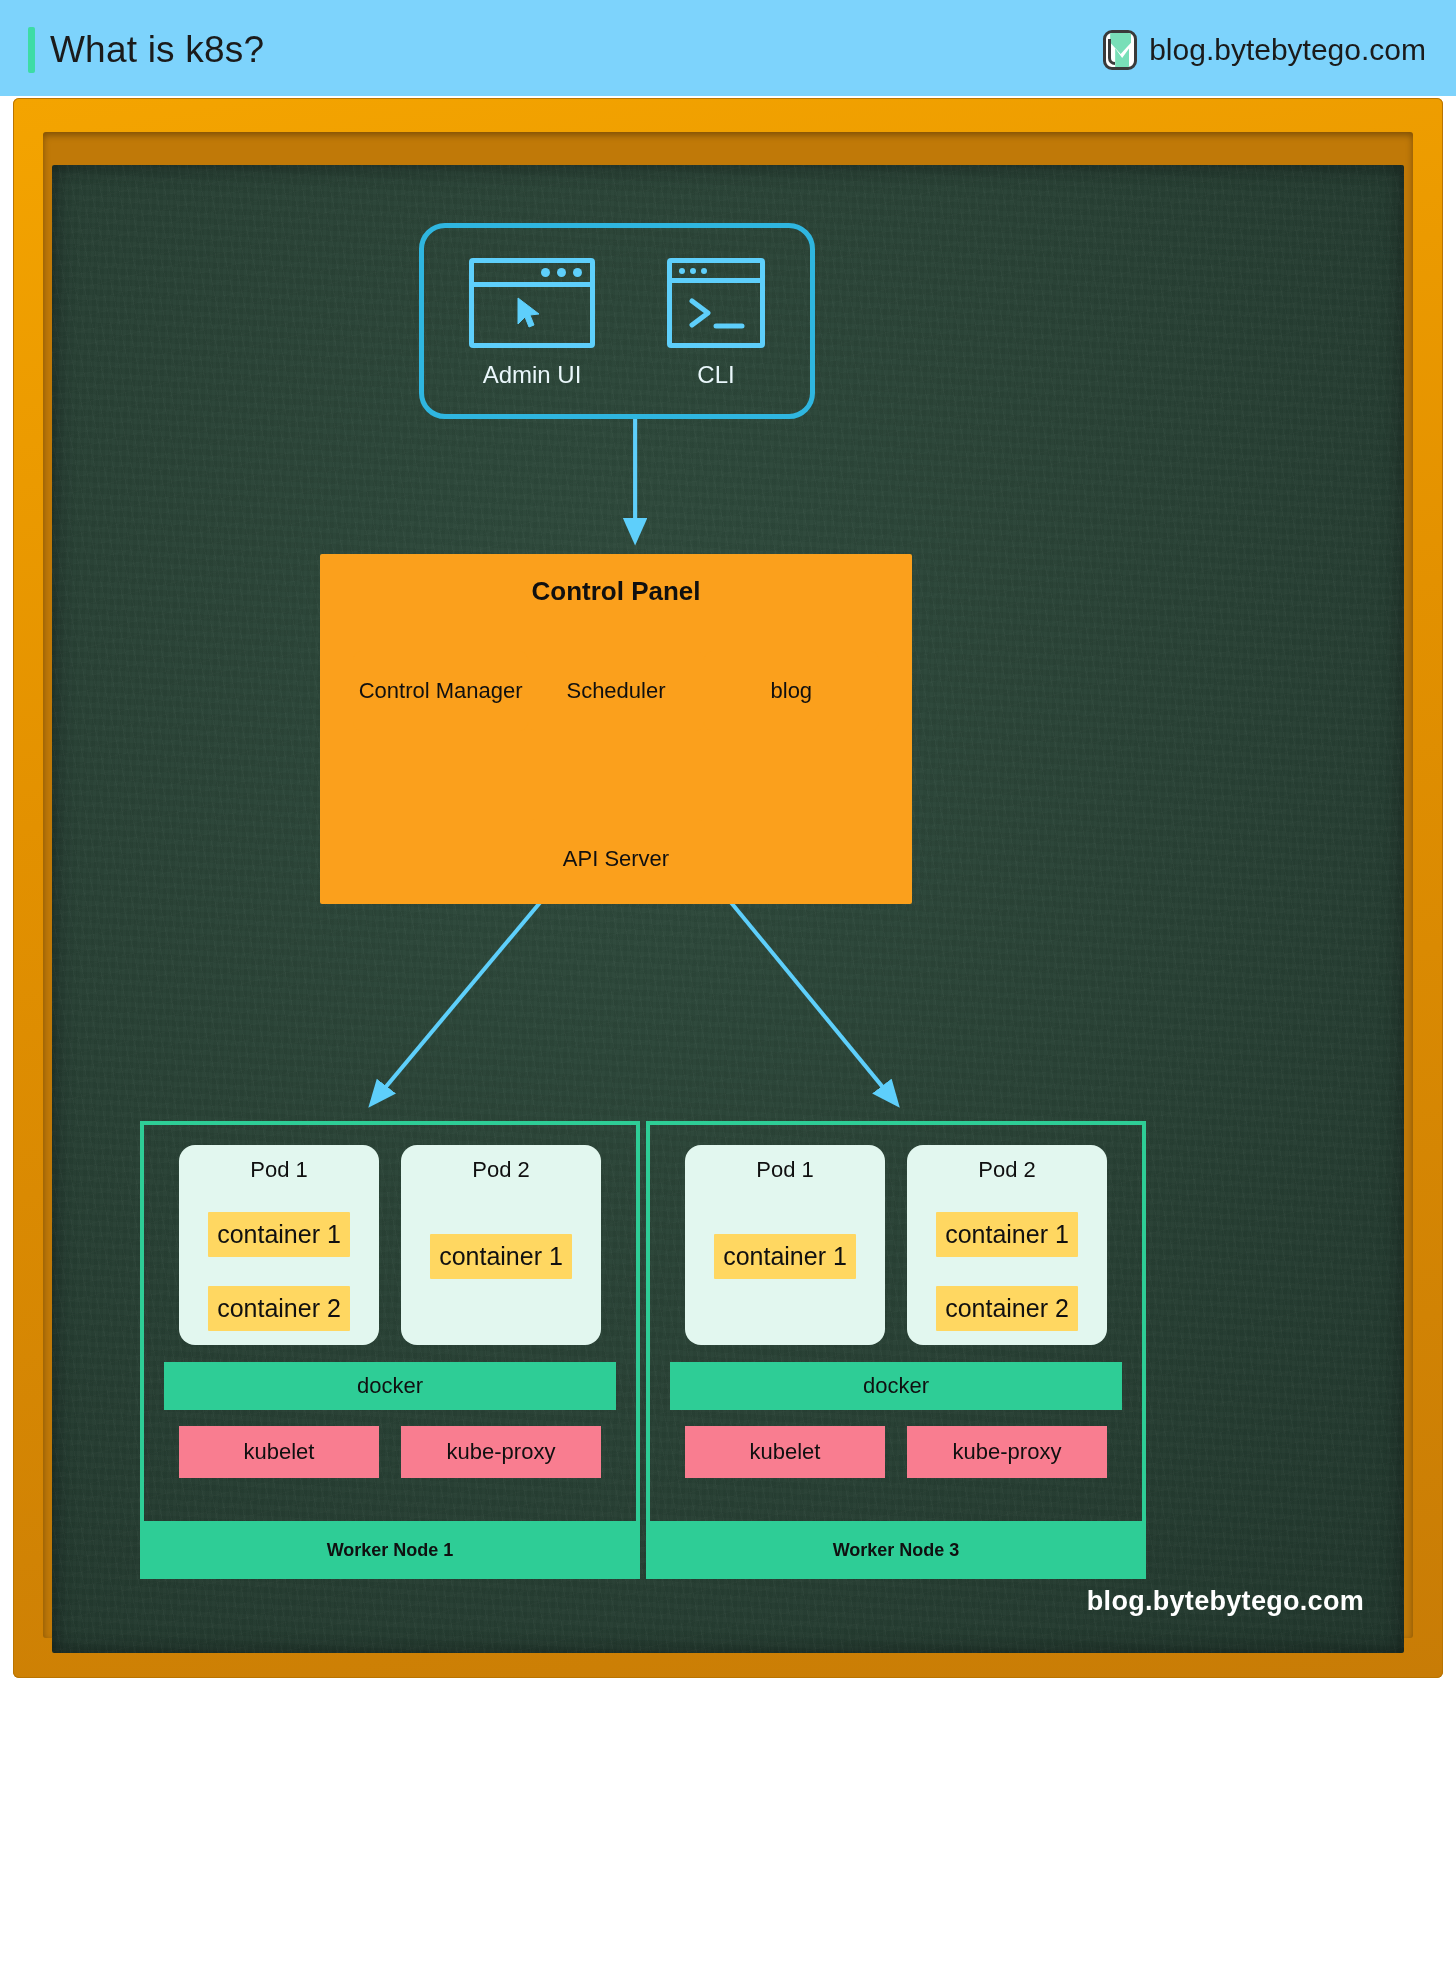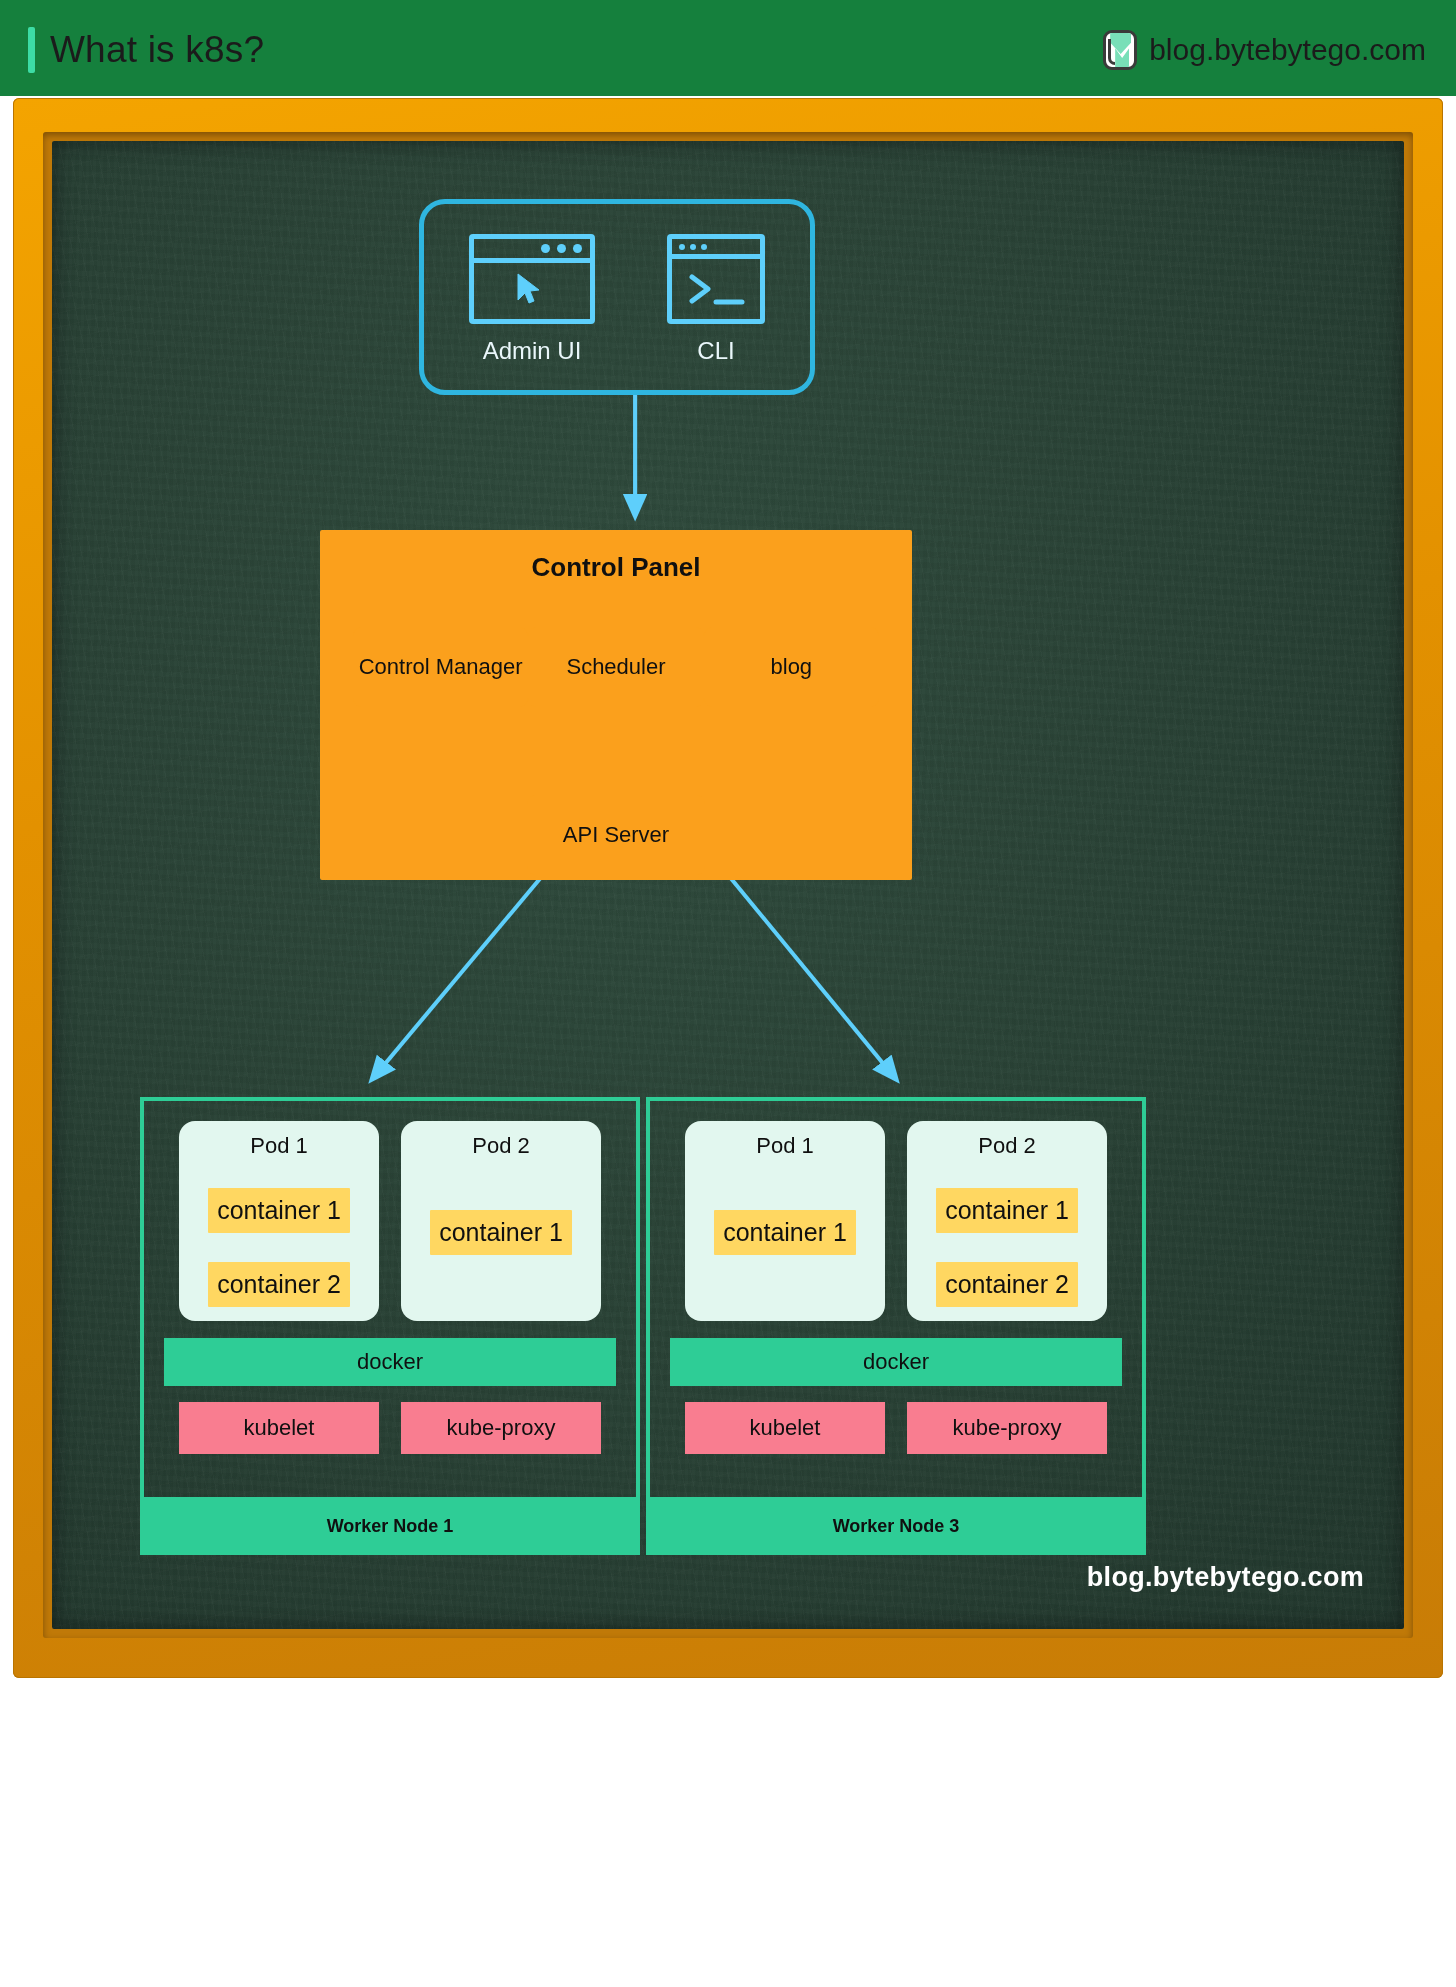--- a/index.html
+++ b/index.html
@@ -10,21 +10,21 @@
     overflow: hidden;
     position: relative;
   }
 
   
   #header {
     height: 96px;
     display: flex;
     align-items: center;
     padding: 4px 30px 0 28px;
-    background: #15803d;
+    background: #7dd3fc;
   }
   #title-accent {
     width: 7px; height: 46px;
     background: #3ddca5;
     border-radius: 2px;
     margin-right: 15px;
   }
   #page-title {
     font-size: 37px;
     color: #1b1b1b;
@@ -92,20 +92,21 @@
   #board {
     position: relative;
     width: 100%; height: 100%;
     background:
       repeating-linear-gradient(92deg, rgba(255,255,255,.012) 0 3px, rgba(0,0,0,.012) 3px 7px),
       repeating-linear-gradient(3deg, rgba(255,255,255,.010) 0 5px, rgba(0,0,0,.010) 5px 11px),
       radial-gradient(ellipse at 42% 35%, #2f4a3c 0%, #274034 55%, #20362c 100%);
     border-radius: 2px;
     box-shadow: 0 0 22px rgba(0,0,0,.45) inset;
     overflow: hidden;
+    margin-top: 24px;
   }
   .board-noise {
     position: absolute; inset: 0;
     background:
       repeating-linear-gradient(78deg, rgba(255,255,255,.018) 0 1px, transparent 1px 9px),
       repeating-linear-gradient(166deg, rgba(255,255,255,.013) 0 1px, transparent 1px 14px);
     pointer-events: none;
   }
 
   

